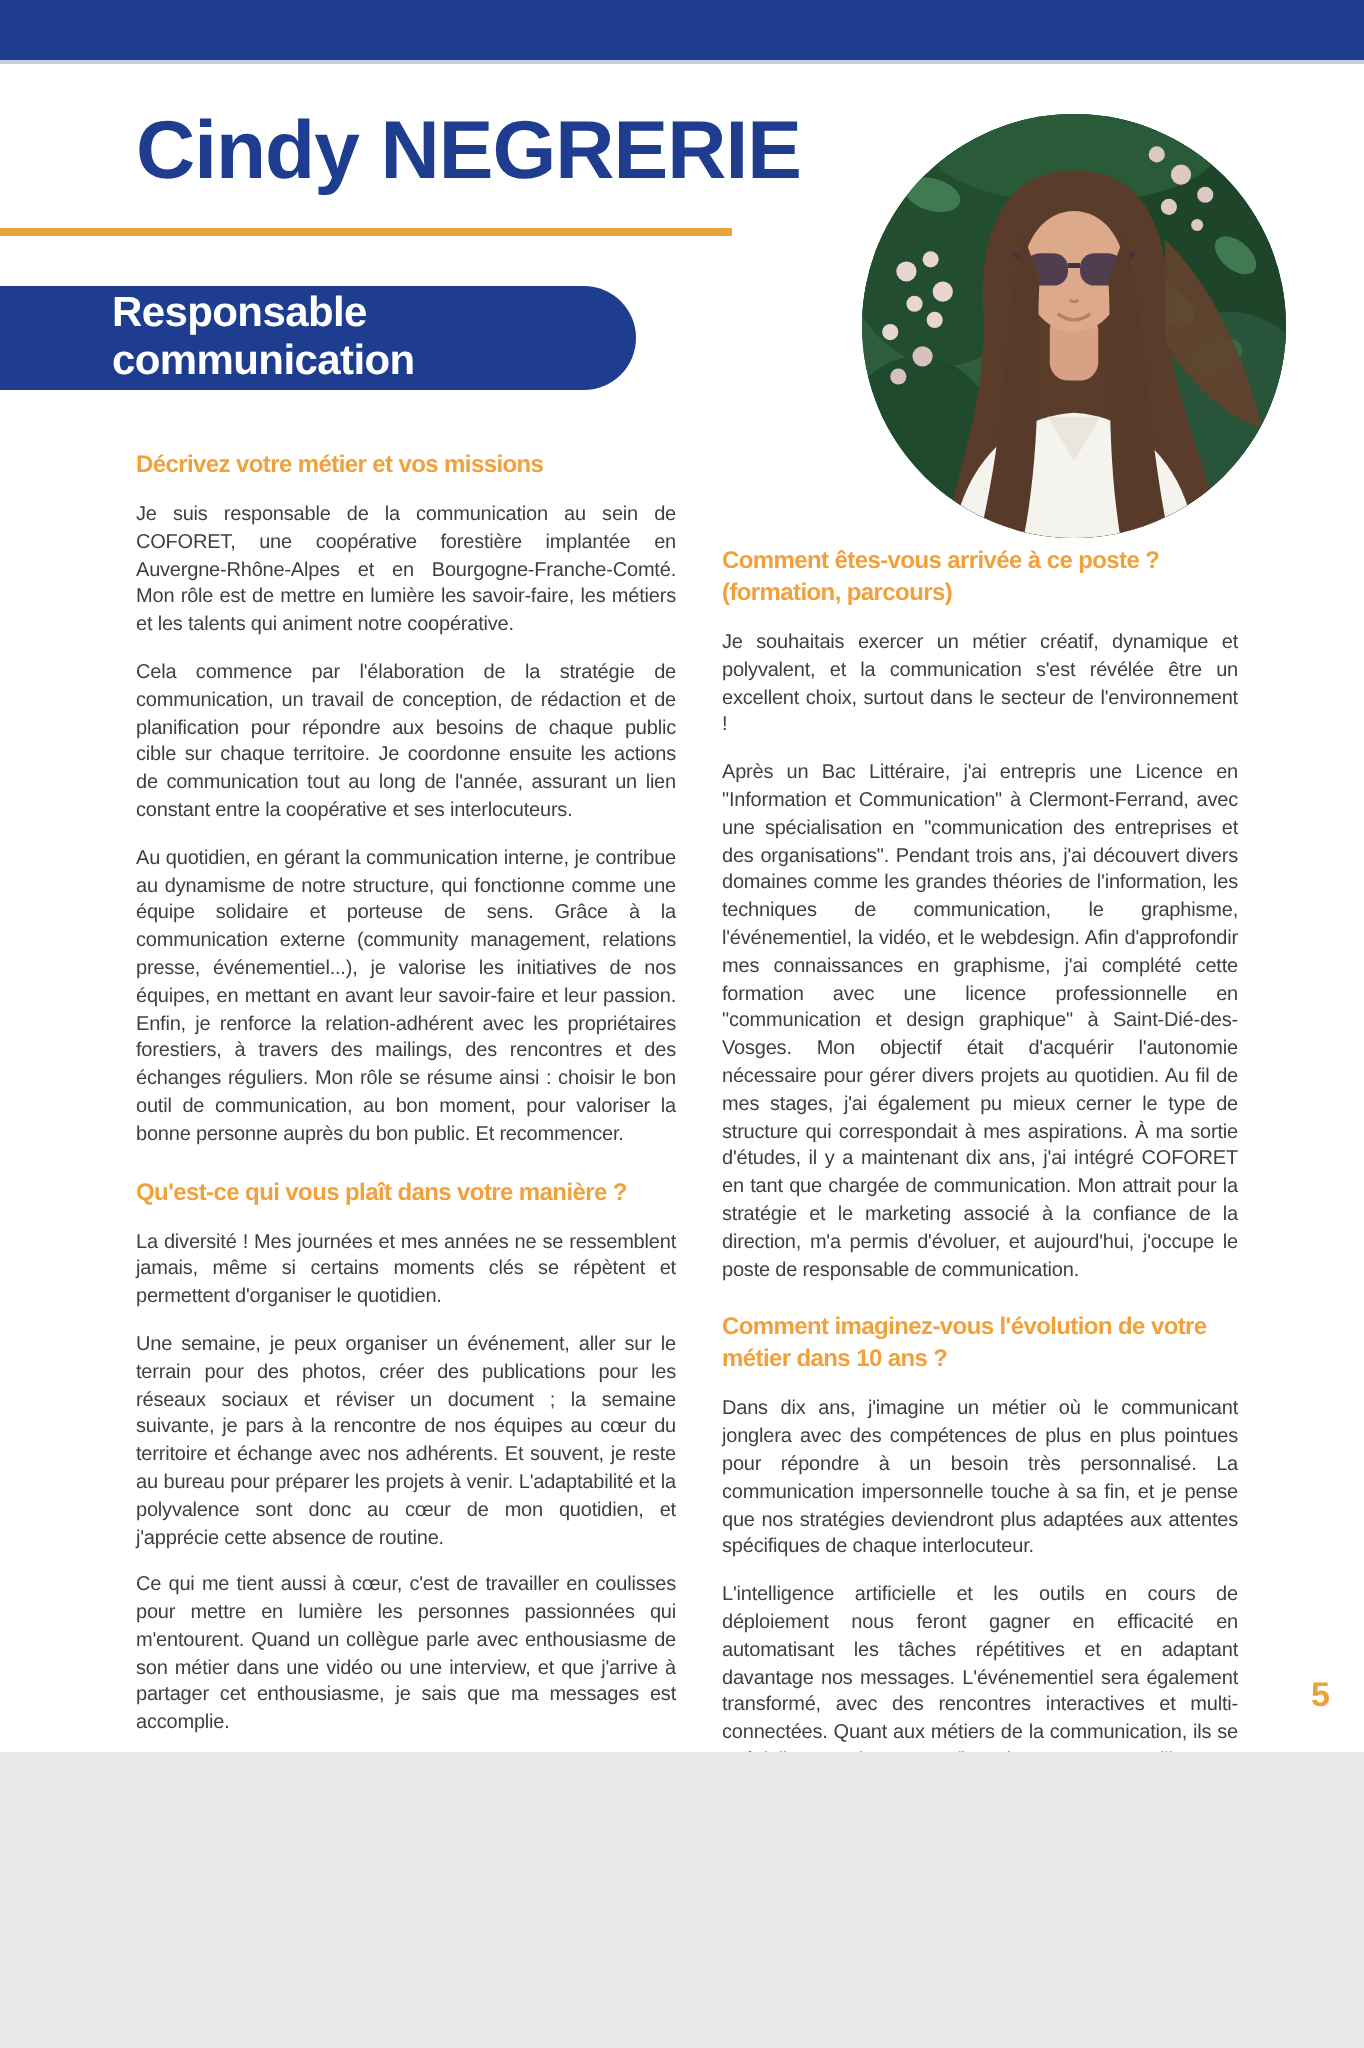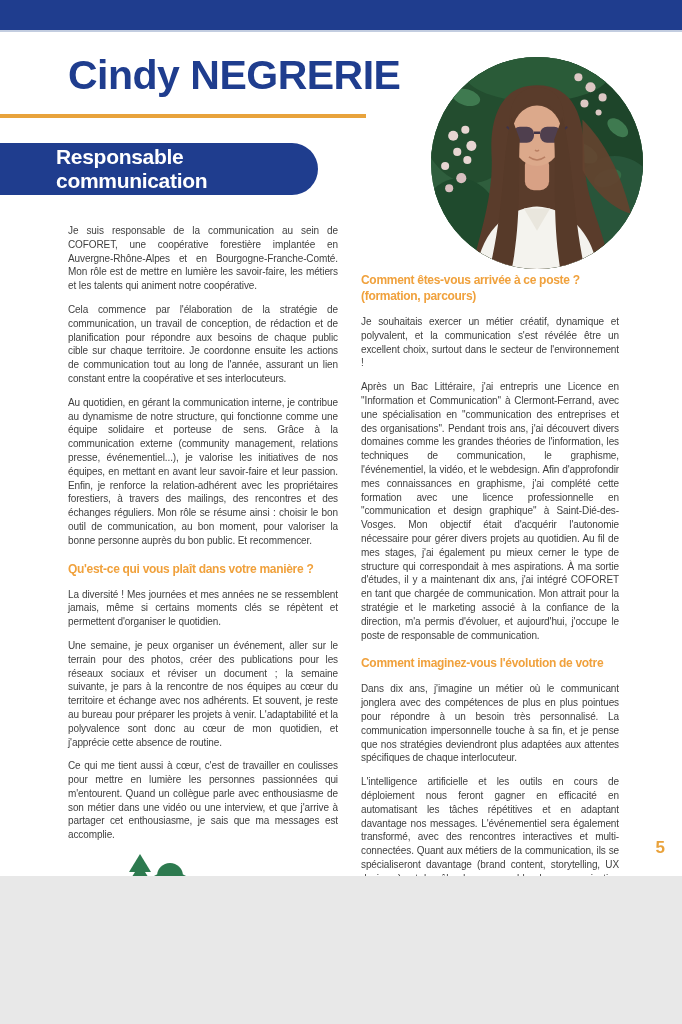--- a/index.html
+++ b/index.html
@@ -114,20 +114,23 @@
         <path d="M81,74 L75,69 M129,74 L135,69" stroke="#3f3347" stroke-width="2"></path>
       </g>
       <path d="M103,92 Q105,94 107,92" stroke="#b97f63" stroke-width="1.4" fill="none"></path>
       <path d="M97,99 Q105,105 113,99" stroke="#b97f63" stroke-width="1.6" fill="none"></path>
       <path d="M80,60 C70,95 74,145 58,210 L80,210 C90,160 86,110 88,82 Z" fill="#573a29"></path>
       <path d="M130,60 C140,95 140,150 152,210 L128,210 C120,160 124,110 122,82 Z" fill="#573a29"></path>
     </svg>
   </div>
 
   <div class="col col-left">
+    <div class="q-heading">
+      <div class="hline">Décrivez votre métier et vos missions</div>
+    </div>
     <p class="body-p">Je suis responsable de la communication au sein de COFORET, une coopérative forestière implantée en Auvergne-Rhône-Alpes et en Bourgogne-Franche-Comté. Mon rôle est de mettre en lumière les savoir-faire, les métiers et les talents qui animent notre coopérative.</p>
     <p class="body-p">Cela commence par l'élaboration de la stratégie de communication, un travail de conception, de rédaction et de planification pour répondre aux besoins de chaque public cible sur chaque territoire. Je coordonne ensuite les actions de communication tout au long de l'année, assurant un lien constant entre la coopérative et ses interlocuteurs.</p>
     <p class="body-p">Au quotidien, en gérant la communication interne, je contribue au dynamisme de notre structure, qui fonctionne comme une équipe solidaire et porteuse de sens. Grâce à la communication externe (community management, relations presse, événementiel...), je valorise les initiatives de nos équipes, en mettant en avant leur savoir-faire et leur passion. Enfin, je renforce la relation-adhérent avec les propriétaires forestiers, à travers des mailings, des rencontres et des échanges réguliers. Mon rôle se résume ainsi : choisir le bon outil de communication, au bon moment, pour valoriser la bonne personne auprès du bon public. Et recommencer.</p>
 
     <div class="q-heading sect2">
       <div class="hline">Qu'est-ce qui vous plaît dans votre manière ?</div>
     </div>
     <p class="body-p">La diversité ! Mes journées et mes années ne se ressemblent jamais, même si certains moments clés se répètent et permettent d'organiser le quotidien.</p>
     <p class="body-p">Une semaine, je peux organiser un événement, aller sur le terrain pour des photos, créer des publications pour les réseaux sociaux et réviser un document ; la semaine suivante, je pars à la rencontre de nos équipes au cœur du territoire et échange avec nos adhérents. Et souvent, je reste au bureau pour préparer les projets à venir. L'adaptabilité et la polyvalence sont donc au cœur de mon quotidien, et j'apprécie cette absence de routine.</p>
     <p class="body-p">Ce qui me tient aussi à cœur, c'est de travailler en coulisses pour mettre en lumière les personnes passionnées qui m'entourent. Quand un collègue parle avec enthousiasme de son métier dans une vidéo ou une interview, et que j'arrive à partager cet enthousiasme, je sais que ma messages est accomplie.</p>
@@ -159,20 +162,21 @@
   <div class="col col-right">
     <div class="q-heading">
       <div class="hline">Comment êtes-vous arrivée à ce poste ?</div>
       <div class="hline">(formation, parcours)</div>
     </div>
     <p class="body-p">Je souhaitais exercer un métier créatif, dynamique et polyvalent, et la communication s'est révélée être un excellent choix, surtout dans le secteur de l'environnement !</p>
     <p class="body-p">Après un Bac Littéraire, j'ai entrepris une Licence en "Information et Communication" à Clermont-Ferrand, avec une spécialisation en "communication des entreprises et des organisations". Pendant trois ans, j'ai découvert divers domaines comme les grandes théories de l'information, les techniques de communication, le graphisme, l'événementiel, la vidéo, et le webdesign. Afin d'approfondir mes connaissances en graphisme, j'ai complété cette formation avec une licence professionnelle en "communication et design graphique" à Saint-Dié-des-Vosges. Mon objectif était d'acquérir l'autonomie nécessaire pour gérer divers projets au quotidien. Au fil de mes stages, j'ai également pu mieux cerner le type de structure qui correspondait à mes aspirations. À ma sortie d'études, il y a maintenant dix ans, j'ai intégré COFORET en tant que chargée de communication. Mon attrait pour la stratégie et le marketing associé à la confiance de la direction, m'a permis d'évoluer, et aujourd'hui, j'occupe le poste de responsable de communication.</p>
 
     <div class="q-heading sect2">
       <div class="hline">Comment imaginez-vous l'évolution de votre</div>
+      <div class="hline">métier dans 10 ans ?</div>
     </div>
     <p class="body-p">Dans dix ans, j'imagine un métier où le communicant jonglera avec des compétences de plus en plus pointues pour répondre à un besoin très personnalisé. La communication impersonnelle touche à sa fin, et je pense que nos stratégies deviendront plus adaptées aux attentes spécifiques de chaque interlocuteur.</p>
     <p class="body-p">L'intelligence artificielle et les outils en cours de déploiement nous feront gagner en efficacité en automatisant les tâches répétitives et en adaptant davantage nos messages. L'événementiel sera également transformé, avec des rencontres interactives et multi-connectées. Quant aux métiers de la communication, ils se spécialiseront davantage (brand content, storytelling, UX design...), et le rôle de responsable de communication consistera à garder une vision d'ensemble et à se former en continu pour assurer sa mission clé : mettre en lumière les savoir-faire et les talents de la manière la plus pertinente. En somme, je vois en l'avenir, l'opportunité de créer une communication porteuse de sens et fédératrice dans laquelle on peut avoir confiance.</p>
   </div>
 
   <div class="page-number">5</div>
 
 </div>
 
 </body></html>

